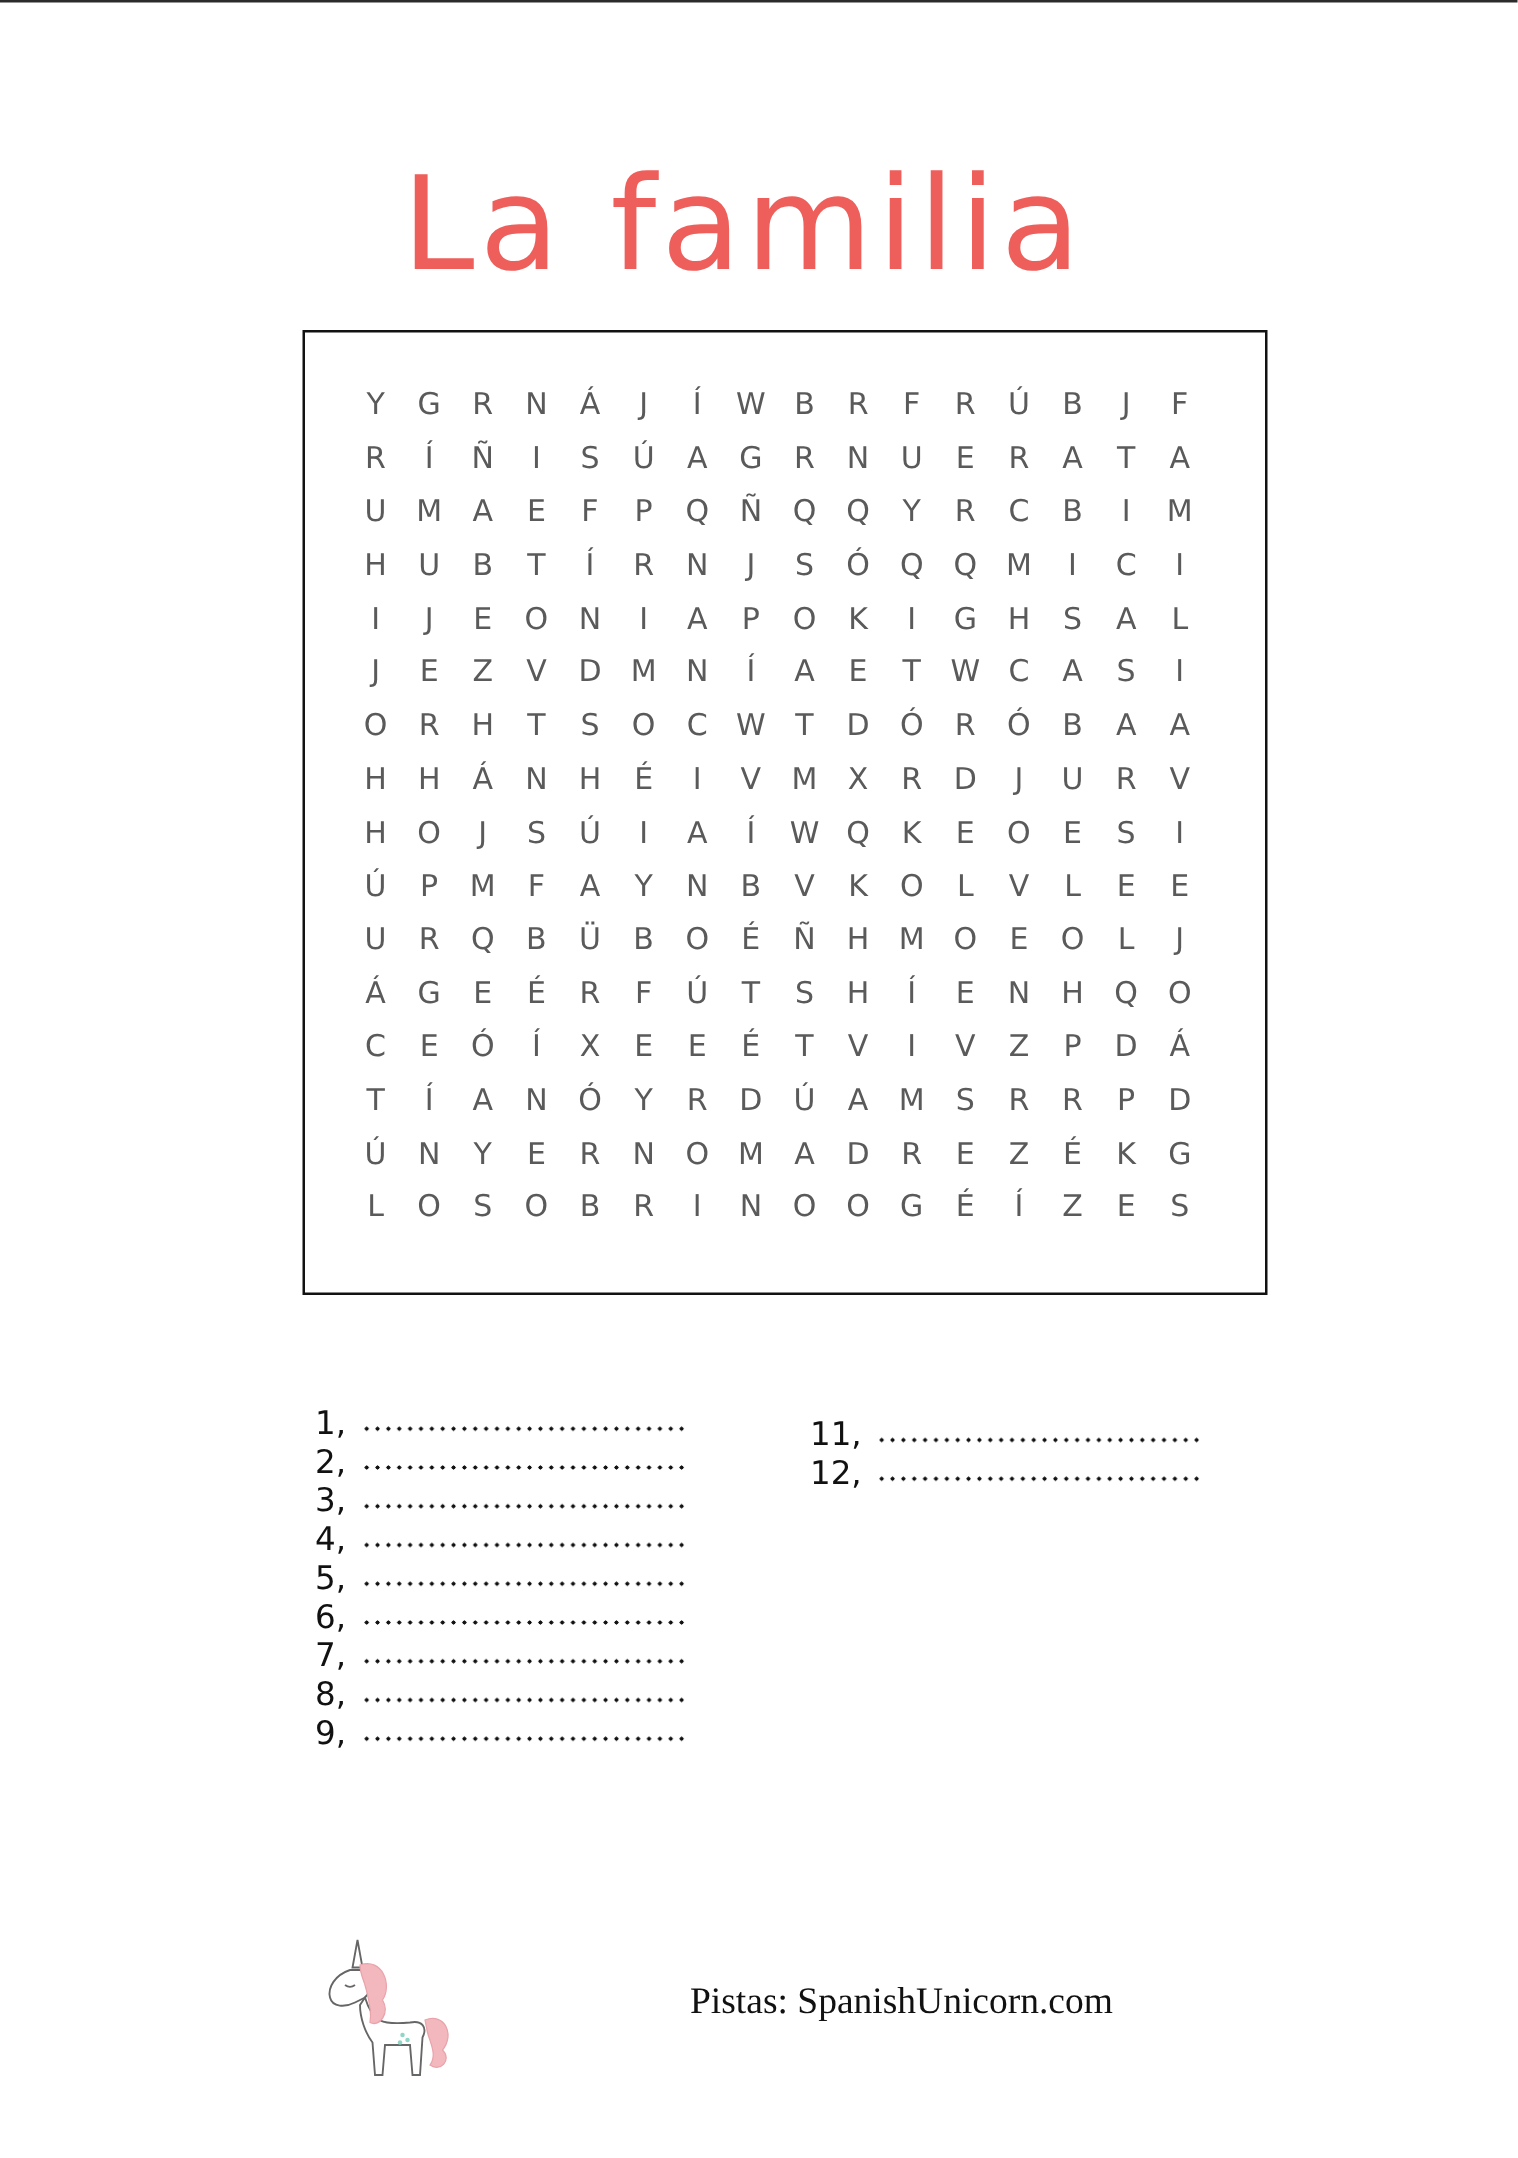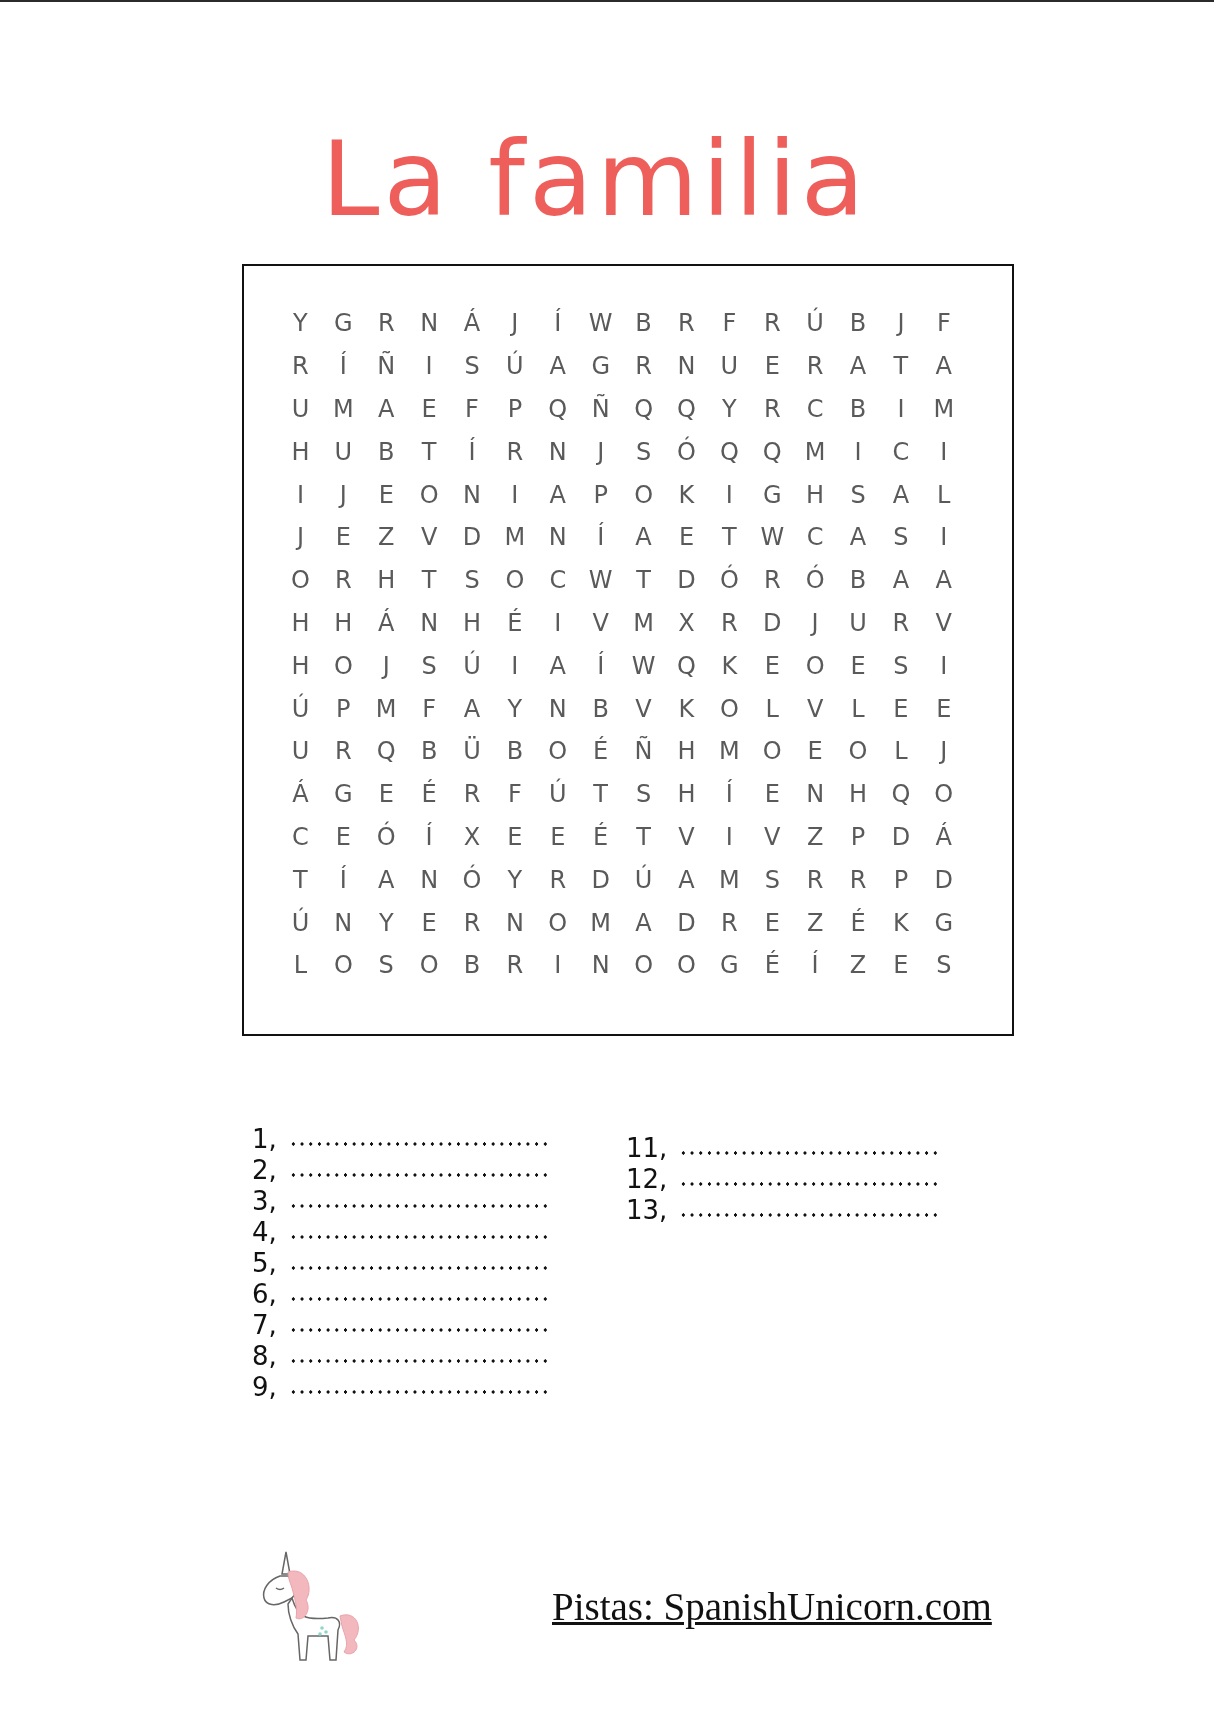--- a/index.html
+++ b/index.html
@@ -20,31 +20,31 @@
   .grid {
     position: absolute; left: 279px; top: 302px;
     display: grid; grid-template-columns: repeat(16, 42.9px); grid-auto-rows: 42.8px;
   }
   .cell {
     display: flex; align-items: center; justify-content: center;
     font-family: "DejaVu Sans", sans-serif; font-size: 24px; color: #5a5a5a;
   }
   .answers { position: absolute; font-family: "DejaVu Sans", sans-serif; font-size: 26px; color: #111; }
   .answers.col1 { left: 252px; top: 1124px; }
-  .answers.col2 { left: 626px; top: 1133px; }
+  .answers.col2 { left: 648px; top: 1133px; }
   .answer-line { height: 31px; line-height: 31px; white-space: nowrap; display: flex; align-items: baseline; }
   .answer-num { display: inline-block; }
   .answer-dots {
     display: inline-block; margin-left: 12px; height: 4px; width: 262px;
     background-image: radial-gradient(circle, #111 1.5px, transparent 1.8px);
     background-size: 8.7px 4px; background-repeat: repeat-x; position: relative; top: -2px;
   }
   .footer-text {
     position: absolute; left: 552px; top: 1584px;
-    font-family: "Liberation Serif", serif; font-size: 39px; color: #111; text-decoration: underline;
+    font-family: "Liberation Serif", serif; font-size: 30px; color: #111;
   }
   .mascot { position: absolute; left: 258px; top: 1548px; width: 110px; height: 120px; }
 </style>
 </head>
 <body>
 
 <div class="top-rule"></div>
 
 <h1 class="title">La familia</h1>
 
@@ -348,24 +348,20 @@
   </div>
 <div class="answers col2" id="answers-col2">
     <div class="answer-line">
       <span class="answer-num">11,</span>
       <span class="answer-dots"></span>
     </div>
     <div class="answer-line">
       <span class="answer-num">12,</span>
       <span class="answer-dots"></span>
     </div>
-    <div class="answer-line">
-      <span class="answer-num">13,</span>
-      <span class="answer-dots"></span>
-    </div>
   </div>
 
 <svg class="mascot" viewBox="0 0 110 120">
 
   <path d="M28 4 L24 26 L32 26 Z" fill="#fff" stroke="#666" stroke-width="1.5"></path>
 
   <path d="M22 28 C10 32 4 42 6 50 C8 58 18 58 26 54 L34 50 C40 44 40 32 30 28 Z" fill="#fff" stroke="#666" stroke-width="1.5"></path>
 
   <path d="M34 50 C40 70 48 72 70 70 C80 68 84 74 80 82 L78 112 L72 112 L70 88 L50 88 L48 112 L42 112 L40 86 C34 78 30 66 30 56 Z" fill="#fff" stroke="#666" stroke-width="1.5"></path>
 

